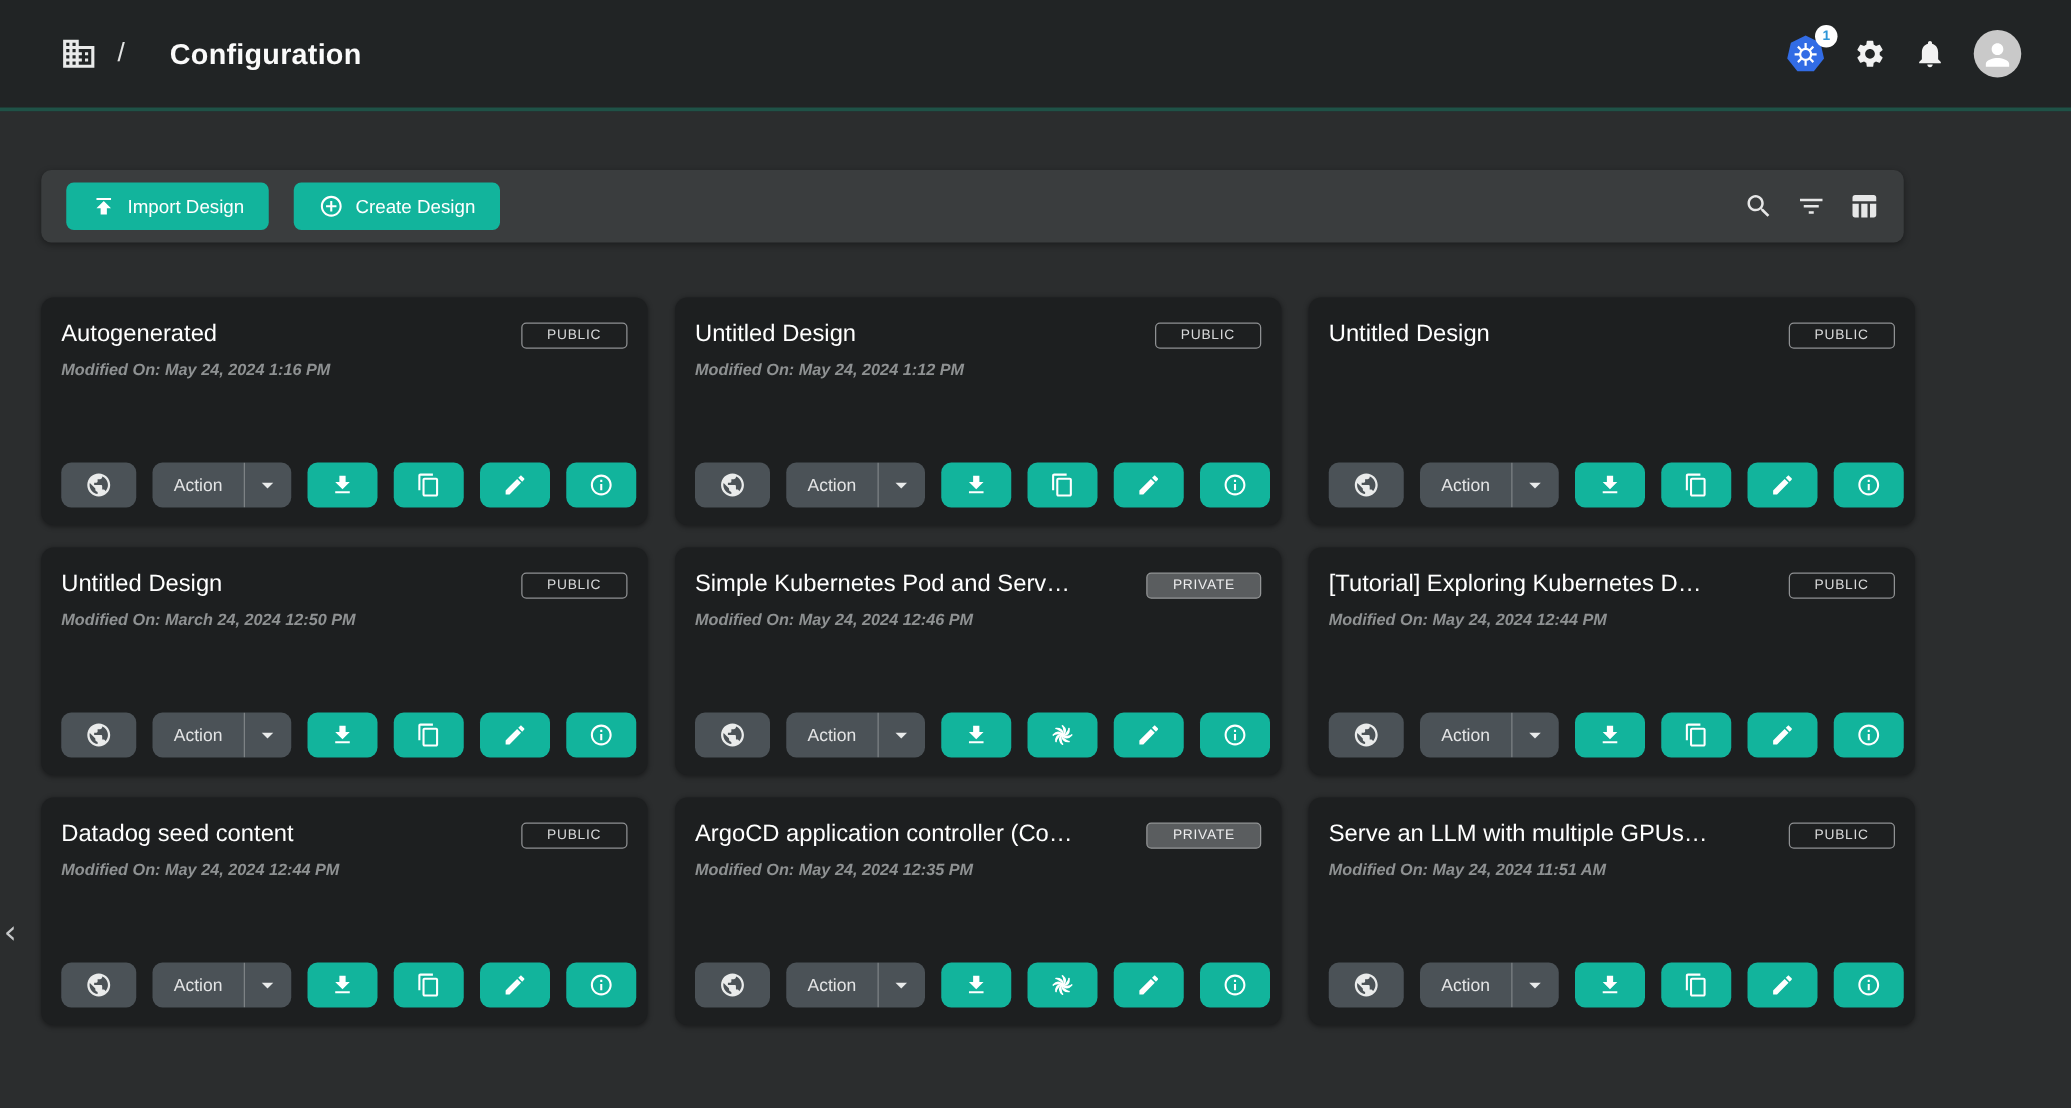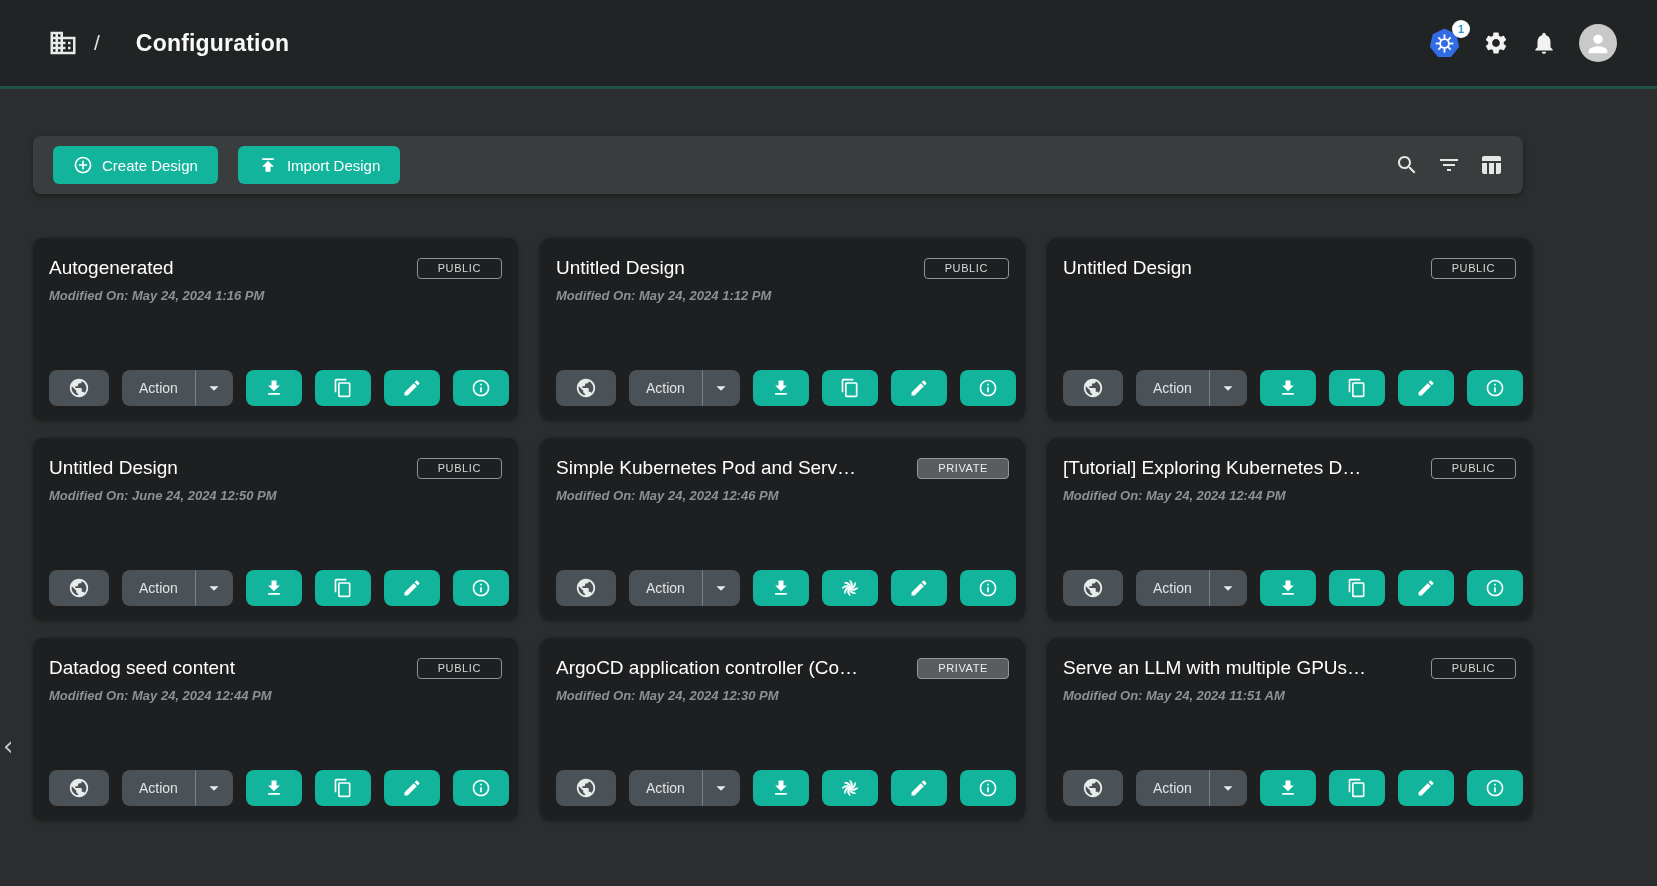--- a/index.html
+++ b/index.html
@@ -138,30 +138,30 @@
       <svg viewBox="0 0 24 24">
           <path d="M12 12c2.21 0 4-1.79 4-4s-1.79-4-4-4-4 1.79-4 4 1.79 4 4 4zm0 2c-2.67 0-8 1.34-8 4v2h16v-2c0-2.66-5.33-4-8-4z"></path>
         </svg>
     </span>
   </div>
 </header>
 
 <div class="toolbar">
   <button class="btn-primary">
     <svg viewBox="0 0 24 24">
+        <path d="M5 4v2h14V4H5zm0 10h4v6h6v-6h4l-7-7-7 7z"></path>
+      </svg>
+    <span>Import Design</span>
+  </button>
+  <button class="btn-primary">
+    <svg viewBox="0 0 24 24">
         <path d="M13 7h-2v4H7v2h4v4h2v-4h4v-2h-4V7zm-1-5C6.48 2 2 6.48 2 12s4.48 10 10 10 10-4.48 10-10S17.52 2 12 2zm0 18c-4.41 0-8-3.59-8-8s3.59-8 8-8 8 3.59 8 8-3.59 8-8 8z"></path>
       </svg>
     <span>Create Design</span>
   </button>
-  <button class="btn-primary">
-    <svg viewBox="0 0 24 24">
-        <path d="M5 4v2h14V4H5zm0 10h4v6h6v-6h4l-7-7-7 7z"></path>
-      </svg>
-    <span>Import Design</span>
-  </button>
   <div class="toolbar-right">
     <button class="tool-icon">
       <svg viewBox="0 0 24 24">
           <path d="M15.5 14h-.79l-.28-.27C15.41 12.59 16 11.11 16 9.5 16 5.91 13.09 3 9.5 3S3 5.91 3 9.5 5.91 16 9.5 16c1.61 0 3.09-.59 4.23-1.57l.27.28v.79l5 4.99L20.49 19l-4.99-5zm-6 0C7.01 14 5 11.99 5 9.5S7.01 5 9.5 5 14 7.01 14 9.5 11.99 14 9.5 14z"></path>
         </svg>
     </button>
     <button class="tool-icon">
       <svg viewBox="0 0 24 24">
           <path d="M10 18h4v-2h-4v2zM3 6v2h18V6H3zm3 7h12v-2H6v2z"></path>
         </svg>
@@ -307,21 +307,21 @@
           </svg>
       </button>
     </div>
   </div>
 
   <div class="card">
     <div class="card-head">
       <div class="card-title">Untitled Design</div>
       <span class="badge">PUBLIC</span>
     </div>
-    <div class="card-modified">Modified On: June 24, 2024 12:50 PM</div>
+    <div class="card-modified">Modified On: March 24, 2024 12:50 PM</div>
     <div class="card-actions">
       <button class="act gray globe">
         <svg viewBox="0 0 24 24">
             <path d="M12 2C6.48 2 2 6.48 2 12s4.48 10 10 10 10-4.48 10-10S17.52 2 12 2zm-1 17.93c-3.95-.49-7-3.85-7-7.93 0-.62.08-1.21.21-1.79L9 15v1c0 1.1.9 2 2 2v1.93zm6.9-2.54c-.26-.81-1-1.39-1.9-1.39h-1v-3c0-.55-.45-1-1-1H8v-2h2c.55 0 1-.45 1-1V7h2c1.1 0 2-.9 2-2v-.41c2.93 1.19 5 4.06 5 7.41 0 2.08-.8 3.97-2.1 5.39z"></path>
           </svg>
       </button>
       <div class="split">
         <button class="split-main">Action</button>
         <span class="split-divider"></span>
         <button class="split-caret">
@@ -498,21 +498,21 @@
           </svg>
       </button>
     </div>
   </div>
 
   <div class="card">
     <div class="card-head">
       <div class="card-title">ArgoCD application controller (Co…</div>
       <span class="badge private">PRIVATE</span>
     </div>
-    <div class="card-modified">Modified On: May 24, 2024 12:30 PM</div>
+    <div class="card-modified">Modified On: May 24, 2024 12:35 PM</div>
     <div class="card-actions">
       <button class="act gray globe">
         <svg viewBox="0 0 24 24">
             <path d="M12 2C6.48 2 2 6.48 2 12s4.48 10 10 10 10-4.48 10-10S17.52 2 12 2zm-1 17.93c-3.95-.49-7-3.85-7-7.93 0-.62.08-1.21.21-1.79L9 15v1c0 1.1.9 2 2 2v1.93zm6.9-2.54c-.26-.81-1-1.39-1.9-1.39h-1v-3c0-.55-.45-1-1-1H8v-2h2c.55 0 1-.45 1-1V7h2c1.1 0 2-.9 2-2v-.41c2.93 1.19 5 4.06 5 7.41 0 2.08-.8 3.97-2.1 5.39z"></path>
           </svg>
       </button>
       <div class="split">
         <button class="split-main">Action</button>
         <span class="split-divider"></span>
         <button class="split-caret">

